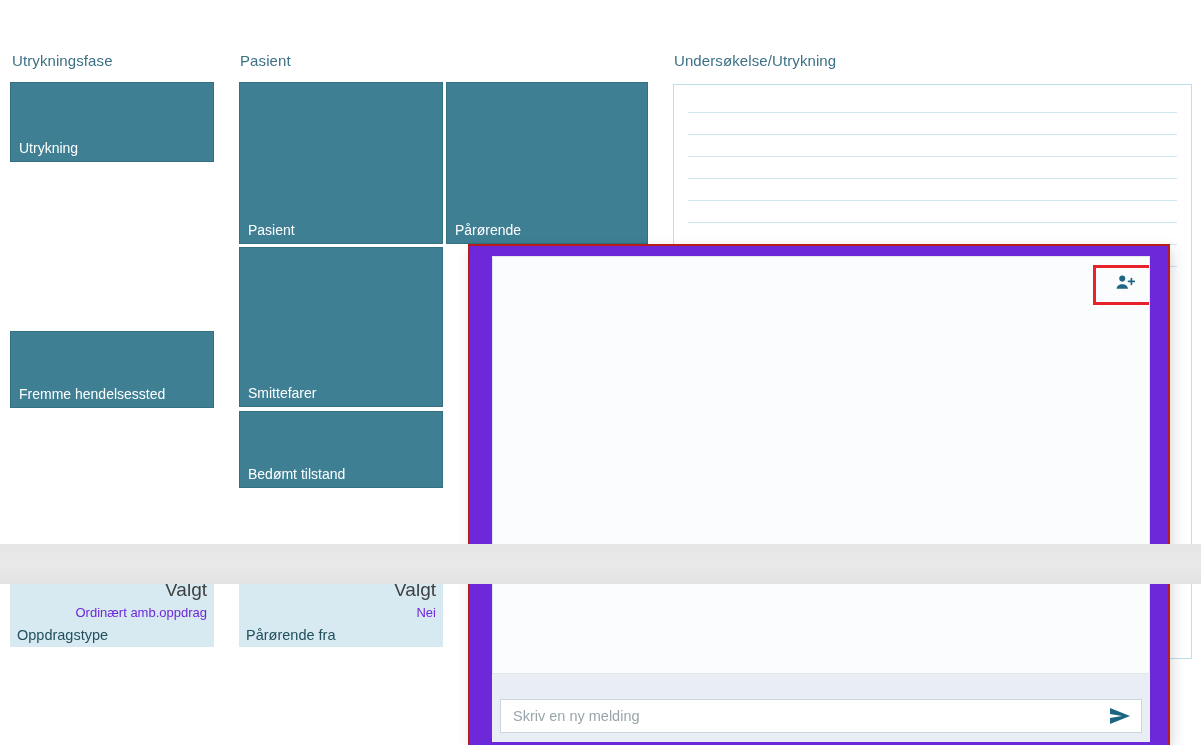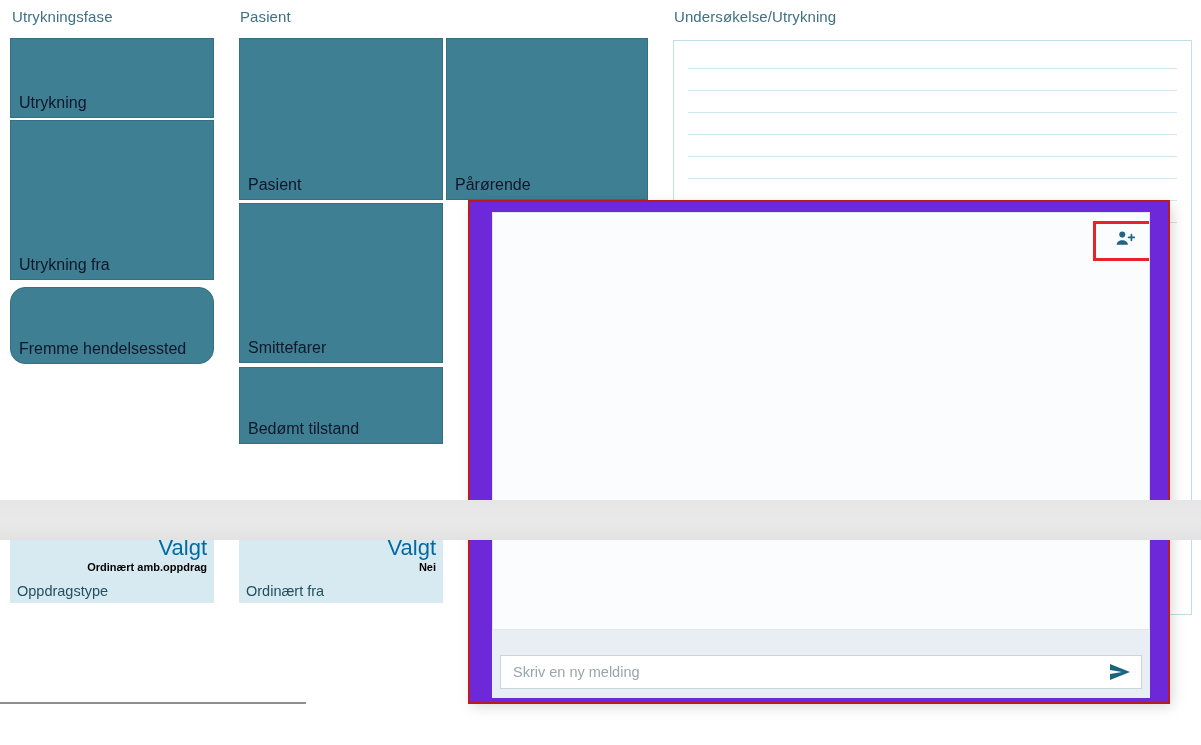--- a/index.html
+++ b/index.html
@@ -2,21 +2,21 @@
 <html><head>
 <meta charset="utf-8">
 <style>
   html, body {
     margin: 0; padding: 0;
     width: 1201px; height: 745px;
     background: #ffffff;
     font-family: "Liberation Sans", sans-serif;
     overflow: hidden;
   }
-  #root { position: relative; width: 1201px; height: 540px; background:#fff; }
+  #root { position: relative; width: 1201px; height: 540px; background:#fff;margin-top:44px; }
 
   
   .col-header {
     position: absolute;
     font-size: 15px;
     color: #3d7186;
     letter-spacing: .1px;
     white-space: nowrap;
   }
 
@@ -26,49 +26,48 @@
     background: #3e7f94;
     box-sizing: border-box;
     border: 1px solid #34707f;
     color: #ffffff;
     overflow: hidden;
   }
   .tile-label {
     position: absolute;
     left: 8px;
     bottom: 5px;
-    font-size: 16px;
-    color: #0f172a;
+    font-size: 14px;
+    color: #ffffff;
     white-space: nowrap;
   }
 
   
   .valgt-tile {
     position: absolute;
     background: #d8eaf1;
     box-sizing: border-box;
     overflow: hidden;
     color: #214f60;
   }
   .valgt-title {
     position: absolute;
     right: 7px;
     top: 2px;
-    font-size: 22px;
-    color: #0369a1;
+    font-size: 19px;
+    color: #404040;
     white-space: nowrap;
   }
   .valgt-value {
     position: absolute;
     right: 7px;
     top: 28px;
-    font-size: 11px;
-    color: #000000;
-    white-space: nowrap;
-    font-weight: bold;
+    font-size: 13px;
+    color: #6d28d9;
+    white-space: nowrap;
   }
   .valgt-name {
     position: absolute;
     left: 7px;
     bottom: 4px;
     font-size: 14.5px;
     color: #22505f;
     white-space: nowrap;
   }
 
@@ -166,25 +165,22 @@
 <body>
 
 <div id="root">
 
   <div class="col-header" style="left:12px; top:8px;">Utrykningsfase</div>
 
   <div class="tile" style="left:10px; top:38px; width:204px; height:80px;">
     <span class="tile-label">Utrykning</span>
   </div>
 
-  <div class="tile" style="left:10px; top:120px; width:204px; height:160px;">
-    <span class="tile-label">Utrykning fra</span>
-  </div>
-
-  <div class="tile" style="left:10px; top:287px; width:204px; height:77px;border-radius:15px;">
+
+  <div class="tile" style="left:10px; top:287px; width:204px; height:77px;">
     <span class="tile-label">Fremme hendelsessted</span>
   </div>
 
 
   <div class="valgt-tile" style="left:10px; top:533px; width:204px; height:70px;">
     <span class="valgt-title">Valgt</span>
     <span class="valgt-value">Ordinært amb.oppdrag</span>
     <span class="valgt-name">Oppdragstype</span>
   </div>
 
@@ -203,21 +199,21 @@
   </div>
 
   <div class="tile" style="left:239px; top:367px; width:204px; height:77px;text-align:right;">
     <span class="tile-label">Bedømt tilstand</span>
   </div>
 
 
   <div class="valgt-tile" style="left:239px; top:533px; width:204px; height:70px;">
     <span class="valgt-title">Valgt</span>
     <span class="valgt-value">Nei</span>
-    <span class="valgt-name">Ordinært fra</span>
+    <span class="valgt-name">Pårørende fra</span>
   </div>
 
   <div class="col-header" style="left:674px; top:8px;">Undersøkelse/Utrykning</div>
 
   <div class="notes-panel" style="left:673px; top:40px; width:519px; height:575px;">
     <div class="notes-line" style="top:27px;"></div>
     <div class="notes-line" style="top:49px;"></div>
     <div class="notes-line" style="top:71px;"></div>
     <div class="notes-line" style="top:93px;"></div>
     <div class="notes-line" style="top:115px;"></div>

